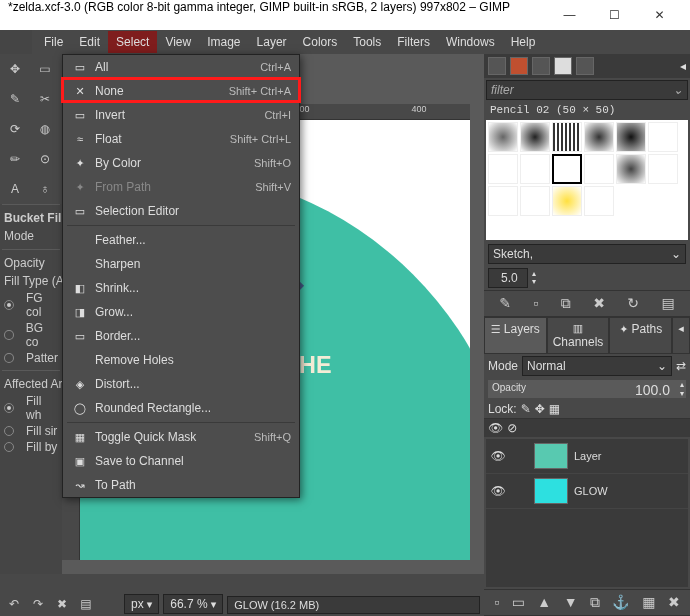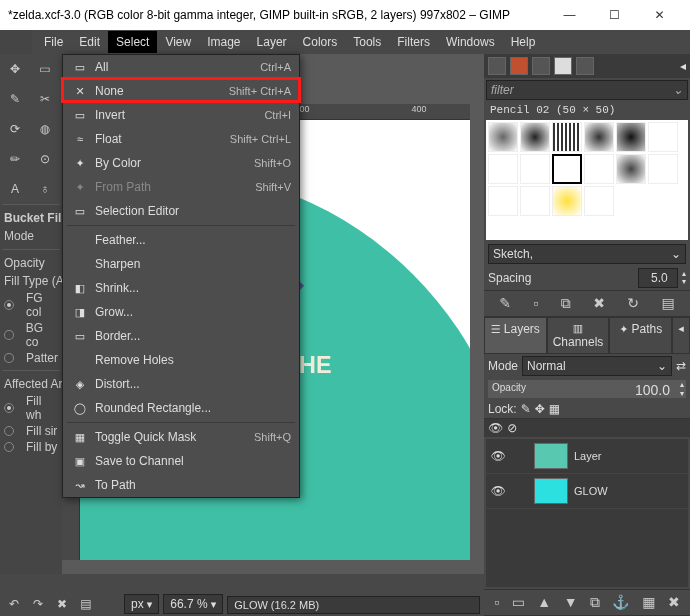--- a/index.html
+++ b/index.html
@@ -1,22 +1,22 @@
 <!DOCTYPE html>
 <html><head>
 <meta charset="utf-8">
 <style>
 * { margin: 0; padding: 0; box-sizing: border-box; font-family: "Segoe UI", Tahoma, sans-serif; font-size: 12px; }
 body { background: #454545; color: #ddd; width: 690px; height: 616px; overflow: hidden; position: relative; }
-.titlebar { background: #fff; color: #000; height: 30px; display: flex; align-items: center; padding: 0 8px; position: relative; }
+.titlebar { background: #fff; color: #000; height: 30px; display: flex; padding: 0 8px; position: relative; }
 .titlebar .title { flex: 1; font-size: 12px; }
 .titlebar .winbtn { width: 45px; height: 30px; display: flex; align-items: center; justify-content: center; color: #333; }
 .menubar { background: #484848; height: 24px; display: flex; align-items: center; padding: 0 4px; gap: 0; margin-left: 32px; }
 .menubar .mitem { padding: 4px 8px; color: #ddd; cursor: default; }
-.menubar .mitem.open { background: #000000; }
+.menubar .mitem.open { background: #7f1d1d; }
 .toolbox { position: absolute; left: 0; top: 54px; width: 62px; background: #484848; }
 .toolbox .trow { display: flex; }
 .toolbox .tool { width: 28px; height: 28px; margin: 1px; display: flex; align-items: center; justify-content: center; color: #ccc; }
 .leftpanel { position: absolute; left: 0; top: 200px; width: 62px; color: #ccc; font-size: 11px; }
 .leftpanel .lbl { padding: 2px 4px; white-space: nowrap; overflow: hidden; }
 .fillopt { display: flex; align-items: center; gap: 12px; padding: 1px 4px; }
 .radio { width: 10px; height: 10px; border: 1px solid #888; border-radius: 50%; }
 .radio.sel::after { content: ""; display: block; width: 4px; height: 4px; background: #ccc; border-radius: 50%; margin: 2px; }
 .sep { height: 1px; background: #5a5a5a; margin: 4px 2px; }
 .dropdown { position: absolute; left: 62px; top: 54px; width: 238px; background: #4d4d4d; border: 1px solid #222; box-shadow: 2px 2px 8px rgba(0,0,0,0.5); z-index: 50; }
@@ -293,21 +293,20 @@
     <div class="bcell" style="left:66px;top:66px;background:radial-gradient(#ffe040,#fff)"></div>
     <div class="bcell" style="left:98px;top:66px"></div>
   </div>
   <div class="rp-row">
     <div class="rp-select">
         <span>Sketch,</span>
         <span>⌄</span>
       </div>
   </div>
   <div class="rp-row">
-    <span style="flex:1">Spacing</span>
     <span class="rp-input">5.0</span>
     <span style="font-size:8px;line-height:8px">▴<br>▾</span>
   </div>
   <div class="rp-icons">
     <span class="ri">✎</span>
     <span class="ri">▫</span>
     <span class="ri">⧉</span>
     <span class="ri">✖</span>
     <span class="ri">↻</span>
     <span class="ri">▤</span>

